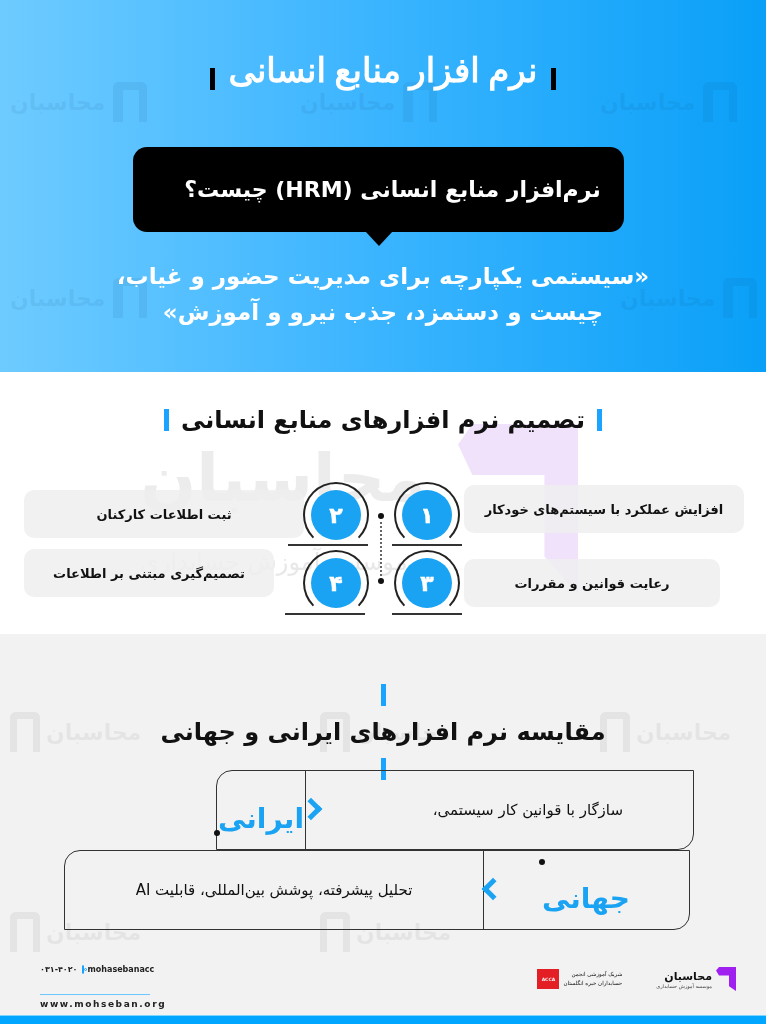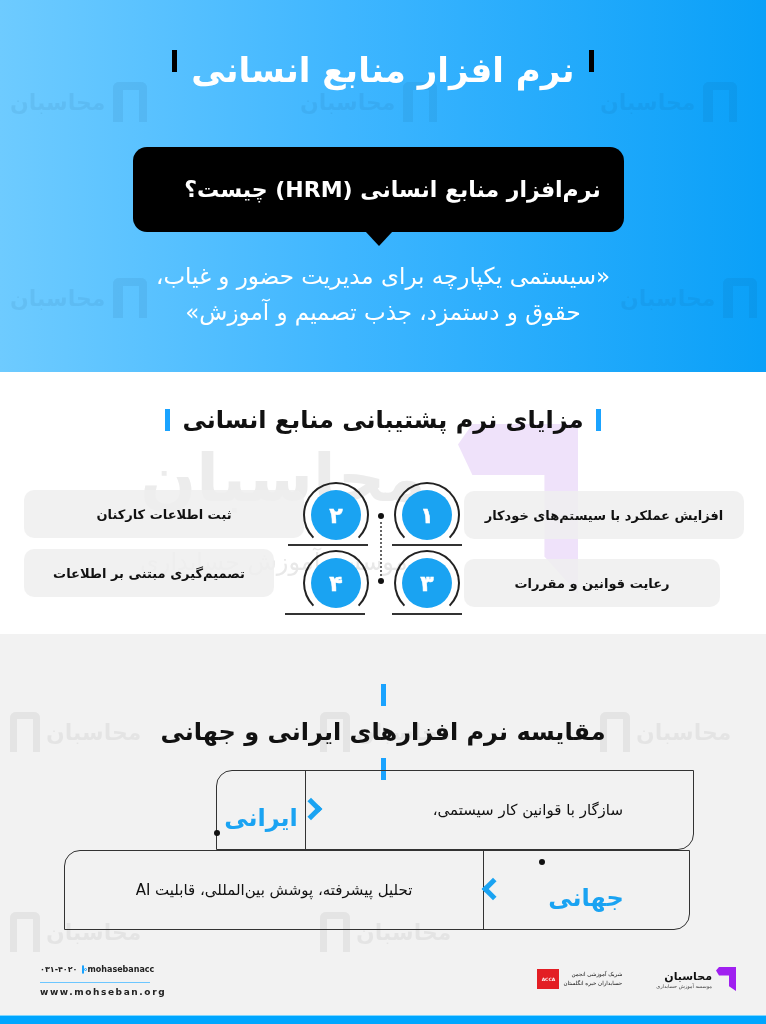--- a/index.html
+++ b/index.html
@@ -8,38 +8,38 @@
 
   
   .hero {
     position: absolute; left: 0; top: 0; width: 766px; height: 372px;
     background: linear-gradient(90deg, #6ecbff 0%, #3fb6ff 45%, #0aa0f8 100%);
     overflow: hidden;
   }
   .wm { position: absolute; opacity: 0.07; color: #0a3a66; font-weight: bold; font-size: 22px; display: flex; align-items: center; gap: 8px; direction: rtl; }
   .wm .wm-logo { width: 34px; height: 40px; border: 8px solid currentColor; border-bottom: none; border-left-width: 10px; border-radius: 6px 6px 0 0; }
 
-  .hero-title-wrap { position: absolute; top: 50px; left: 0; width: 766px; display: flex; justify-content: center; align-items: flex-start; gap: 14px; }
+  .hero-title-wrap { position: absolute; top: 50px; left: 0; width: 766px; display: flex; justify-content: center; align-items: flex-end; gap: 14px; font-family: Liberation Serif, serif; }
   .bar { width: 5px; height: 22px; background: #000; display: inline-block; }
   .bar.blue { background: #1aa3ff; }
   .hero-title { color: #fff; font-size: 34px; font-weight: bold; }
 
   .bubble {
     position: absolute; left: 133px; top: 147px; width: 491px; height: 85px;
     background: #000; border-radius: 14px;
     display: flex; align-items: center; justify-content: center; padding-left: 28px;
   }
   .bubble::after {
     content: ""; position: absolute; left: 50%; bottom: -14px; transform: translateX(-50%);
     border-left: 14px solid transparent; border-right: 14px solid transparent; border-top: 15px solid #000;
   }
   .bubble-text { color: #fff; font-size: 22px; font-weight: bold; }
   .hero-desc {
     position: absolute; top: 258px; left: 100px; width: 566px; text-align: center;
-    color: #fff; font-size: 23px; line-height: 36px;
+    color: #fff; font-size: 23px; line-height: 36px; font-weight: bold;
   }
 
   
   .adv {
     position: absolute; left: 0; top: 372px; width: 766px; height: 262px; background: #fff; overflow: hidden;
   }
   .adv-wm-logo {
     position: absolute; left: 458px; top: 52px; width: 120px; height: 170px;
     background: #ead8f8; opacity: 0.75;
     clip-path: polygon(12% 0, 100% 0, 100% 100%, 72% 78%, 72% 30%, 12% 30%, 0 12%);
@@ -68,29 +68,29 @@
 
   
   .cmp { position: absolute; left: 0; top: 634px; width: 766px; height: 390px; background: #f2f2f2; overflow: hidden; }
   .cmp .section-title-wrap { top: 50px; flex-direction: column; }
   .cmp-wm { position: absolute; opacity: 0.05; color: #000; font-weight: bold; font-size: 22px; display: flex; gap: 6px; align-items: center; }
   .cmp-wm .wm-logo { width: 30px; height: 40px; border: 7px solid #000; border-bottom: none; border-radius: 6px 6px 0 0; }
 
   .row-box { position: absolute; border: 1.5px solid #333; }
   .row1 { left: 216px; top: 136px; width: 478px; height: 80px; border-radius: 16px 0 16px 0; border-right: 1.5px solid #333; }
   .row2 { left: 64px; top: 216px; width: 626px; height: 80px; border-radius: 16px 0 16px 0; }
-  .row-tag-cell { position: absolute; top: 16px; bottom: 0; display: flex; align-items: center; justify-content: center; font-size: 24px; font-weight: bold; color: #1aa3f2; }
+  .row-tag-cell { position: absolute; top: 16px; bottom: 0; display: flex; align-items: center; justify-content: center; font-size: 28px; font-weight: bold; color: #1aa3f2; }
   .row-divider { position: absolute; top: 0; bottom: 0; width: 0; border-left: 1.5px solid #333; }
   .row-text { position: absolute; top: 0; bottom: 0; display: flex; align-items: center; font-size: 15px; color: #111; line-height: 28px; }
   .chev { position: absolute; width: 16px; height: 16px; border-left: 5px solid #1aa3f2; border-bottom: 5px solid #1aa3f2; }
   .leg-dot { position: absolute; width: 6px; height: 6px; border-radius: 50%; background: #111; }
 
   
   .footer-left { position: absolute; left: 40px; top: 965px; direction: ltr; font-size: 8px; color: #222; }
-  .footer-left .top-line { display: flex; align-items: center; gap: 4px; padding-bottom: 8px; border-bottom: 1px solid #6cc6ff; width: 110px; font-weight: bold; }
+  .footer-left .top-line { display: flex; align-items: center; gap: 4px; padding-bottom: 20px; border-bottom: 1px solid #6cc6ff; width: 110px; font-weight: bold; }
   .ig-icon { width: 9px; height: 9px; border: 1.5px solid #1aa3ff; border-radius: 2px; position: relative; }
   .ig-icon::after { content: ""; position: absolute; left: 1.5px; top: 1.5px; width: 3px; height: 3px; border: 1px solid #1aa3ff; border-radius: 50%; box-sizing: border-box; }
   .footer-left .url { margin-top: 4px; font-size: 9px; font-weight: bold; letter-spacing: 1.6px; }
   .footer-right { position: absolute; right: 30px; top: 967px; display: flex; align-items: center; gap: 14px; direction: rtl; }
   .brand-logo { width: 20px; height: 24px; background: #a020f0; clip-path: polygon(15% 0, 100% 0, 100% 100%, 65% 80%, 65% 35%, 15% 35%, 0 15%); }
   .brand-text { display: flex; flex-direction: column; font-size: 11px; font-weight: bold; color: #111; }
   .brand-text small { font-size: 5px; font-weight: normal; color: #444; }
   .acca-text { display: flex; flex-direction: column; font-size: 5.5px; color: #111; line-height: 9px; }
   .acca-box { width: 22px; height: 20px; background: #e31e24; color: #fff; font-size: 4.5px; font-weight: bold; display: flex; align-items: center; justify-content: center; }
   .bottom-bar { position: absolute; left: 0; top: 1015px; width: 766px; height: 9px; background: #00a6ff; border-top: 1px solid #7dd6ff; }
@@ -125,36 +125,36 @@
     <h1 class="hero-title">نرم افزار منابع انسانی</h1>
     <span class="bar"></span>
   </div>
 
   <div class="bubble">
     <span class="bubble-text">نرم‌افزار منابع انسانی (HRM) چیست؟</span>
   </div>
 
   <div class="hero-desc">
     <div>«سیستمی یکپارچه برای مدیریت حضور و غیاب،</div>
-    <div>حقوق و دستمزد، جذب تصمیم و آموزش»</div>
+    <div>چیست و دستمزد، جذب نیرو و آموزش»</div>
   </div>
 </section>
 
 <section class="adv">
   <div class="adv-wm-logo"></div>
   <div class="adv-wm-text">محاسبان</div>
   <div class="adv-wm-sub">موسسه آموزش حسابداری</div>
 
   <div class="section-title-wrap">
     <span class="bar blue"></span>
-    <h2 class="section-title">مزایای نرم پشتیبانی منابع انسانی</h2>
-    <span class="bar blue"></span>
-  </div>
-
-  <div class="adv-card" style="left:464px; top:119px; width:280px;">
+    <h2 class="section-title">تصمیم نرم افزارهای منابع انسانی</h2>
+    <span class="bar blue"></span>
+  </div>
+
+  <div class="adv-card" style="left:464px; top:113px; width:280px;">
     <span>افزایش عملکرد با سیستم‌های خودکار</span>
   </div>
   <div class="adv-card" style="left:24px; top:118px; width:280px;">
     <span>ثبت اطلاعات کارکنان</span>
   </div>
   <div class="adv-card" style="left:464px; top:187px; width:256px;">
     <span>رعایت قوانین و مقررات</span>
   </div>
   <div class="adv-card" style="left:24px; top:177px; width:250px;">
     <span>تصمیم‌گیری مبتنی بر اطلاعات</span>

